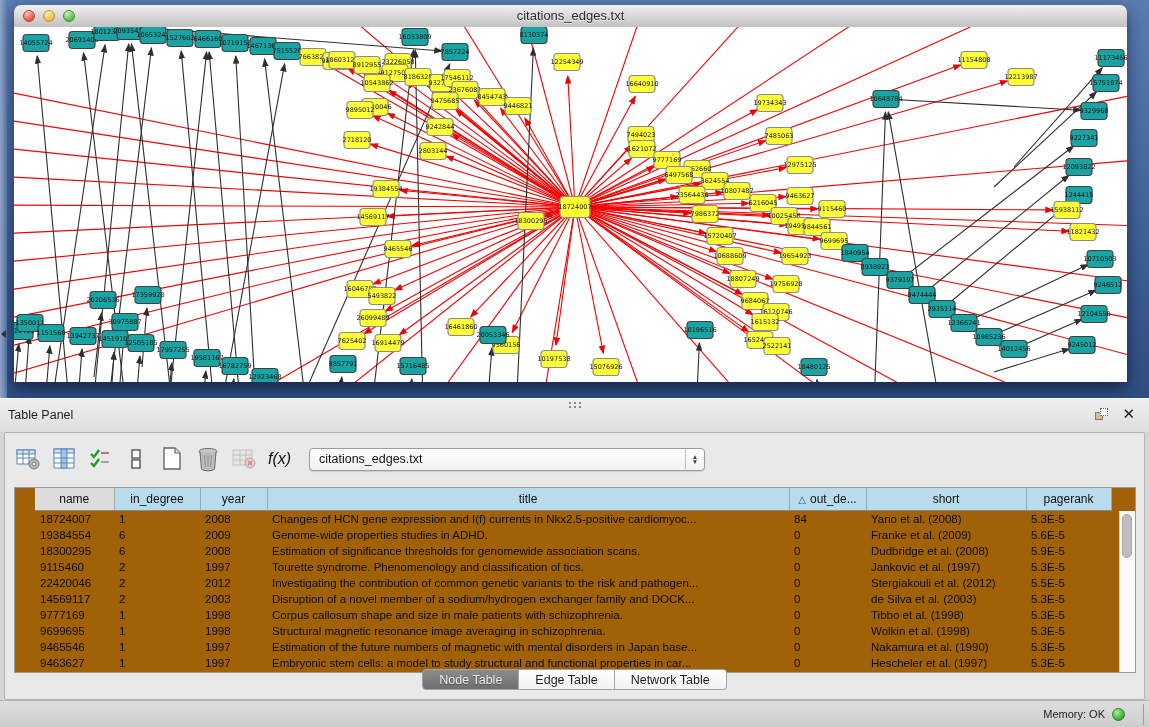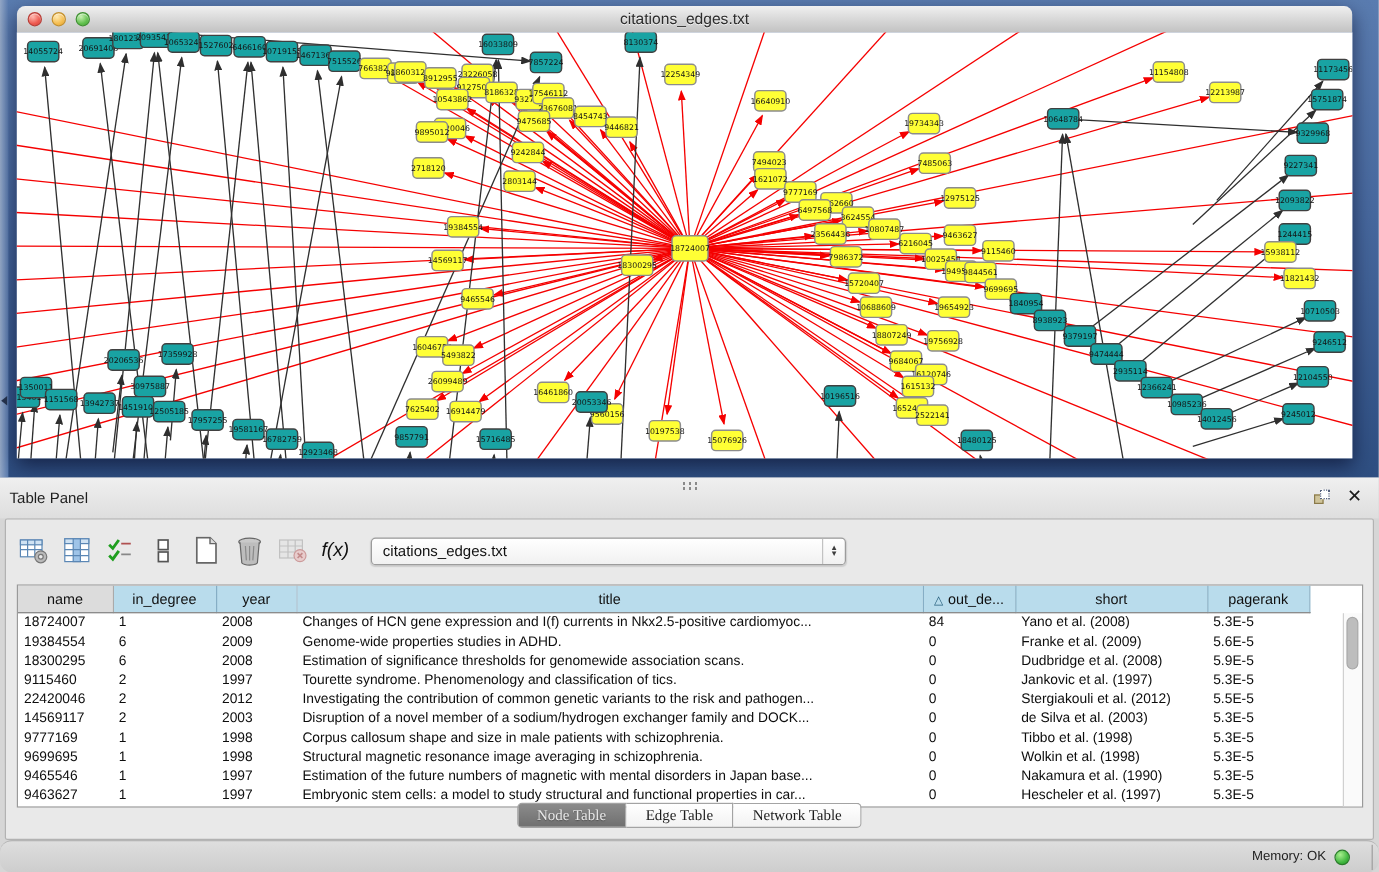--- a/index.html
+++ b/index.html
@@ -89,21 +89,21 @@
   }
   .dropdown .val{flex:1;padding-left:9px;font-size:12.5px;color:#111;}
   .dd-arrows{
     width:18px;height:100%;border-left:1px solid #c2c2c2;
     display:flex;flex-direction:column;align-items:center;justify-content:center;color:#3c3c3c;
   }
   .dd-arrows span{font-size:6.5px;line-height:5.5px;}
   
   .table-wrap{
     position:absolute;left:9px;top:54px;width:1122px;height:186px;box-sizing:border-box;
-    background:#ffffff;border:1px solid #9a9a9a;overflow:hidden;
+    background:#a16207;border:1px solid #9a9a9a;overflow:hidden;padding-left:20px;
   }
   table.grid{border-collapse:collapse;table-layout:fixed;width:1076px;}
   table.grid th{
     height:22px;background:#b9dcec;border-right:1px solid #86aec5;border-bottom:1px solid #8c8c8c;
     font-size:12px;font-weight:normal;color:#111;text-align:center;padding:0 4px;overflow:hidden;white-space:nowrap;
   }
   table.grid th.col-name{background:#dcdcdc;border-right:1px solid #aaa;}
   table.grid th .sort{color:#27607e;font-size:10px;margin-right:4px;}
   table.grid td{
     height:16px;font-size:11.5px;color:#0d0d0d;padding:0 0 0 5px;
@@ -112,36 +112,36 @@
   .vscroll{
     position:absolute;right:0;top:23px;bottom:0;width:15px;
     background:#fafafa;border-left:1px solid #d0d0d0;
   }
   .vthumb{position:absolute;left:2px;top:3px;width:10px;height:44px;border-radius:6px;background:#bdbdbd;border:1px solid #a8a8a8;box-sizing:border-box;}
   
   .seg{
     position:absolute;left:0;right:0;bottom:9px;display:flex;justify-content:center;
   }
   .seg-btn{
-    font-family:Liberation Serif, serif;
+    font-family:Liberation Sans, sans-serif;
     height:21px;font-size:12.5px;padding:2px 16px;cursor:default;
     background:linear-gradient(180deg,#ffffff,#f2f2f2);
     border:1px solid #a3a3a3;border-left:none;color:#1c1c1c;
   }
   .seg-btn:first-child{border-left:1px solid #a3a3a3;border-radius:4px 0 0 4px;}
   .seg-btn:last-child{border-radius:0 4px 4px 0;}
   .seg-btn.active{
     background:linear-gradient(180deg,#8b8b8b,#6f6f6f);
     color:#e9e9e9;text-shadow:0 1px 1px rgba(0,0,0,.35);
   }
   
   .status-bar{
     position:absolute;left:0;top:700px;width:1149px;height:27px;
     background:linear-gradient(180deg,#dedede,#cdcdcd);
-    border-top:1px solid #b5b5b5;box-sizing:border-box;border-radius:10px;
+    border-top:1px solid #b5b5b5;box-sizing:border-box;
   }
   .memory{position:absolute;right:24px;top:0;height:26px;display:flex;align-items:center;gap:7px;}
   .memory .lbl{font-size:11px;color:#222;}
   .led{
     width:13px;height:13px;border-radius:50%;
     background:radial-gradient(circle at 35% 30%,#a8ef8e,#3cb43c 65%,#2f9b2f);
     border:1px solid #2b7c2b;box-sizing:border-box;
   }
   .status-sep{position:absolute;right:5px;top:3px;height:21px;border-left:1px solid #9e9e9e;}
 </style>

